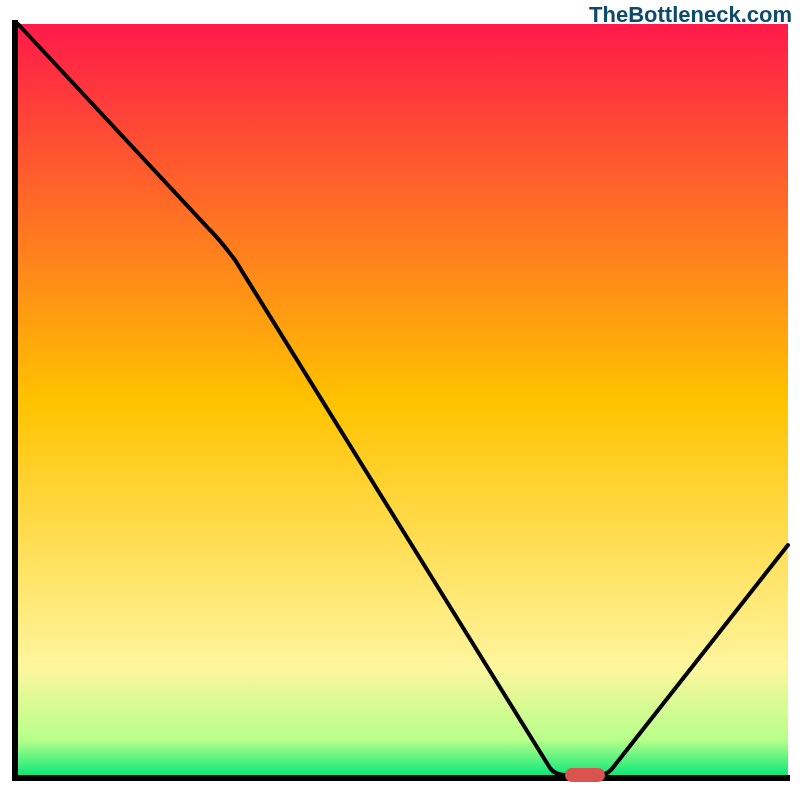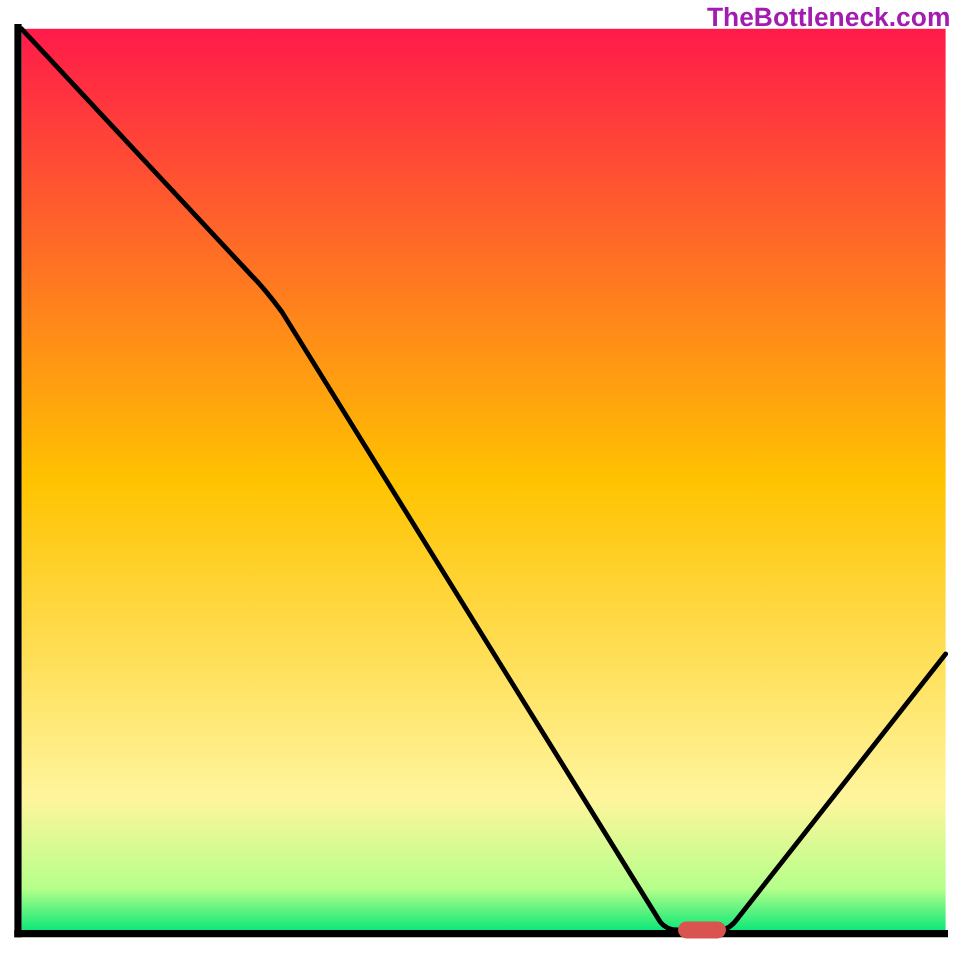--- a/index.html
+++ b/index.html
@@ -9,21 +9,21 @@
     height: 800px;
     position: relative;
     font-family: Arial, sans-serif;
   }
   .watermark {
     position: absolute;
     top: 2px;
     right: 8px;
     font-size: 22px;
     font-weight: bold;
-    color: #a21caf;
+    color: #0c4a6e;
     z-index: 10;
   }
   .chart-container {
     position: absolute;
     left: 0;
     top: 0;
     width: 800px;
     height: 800px;
   }
   svg {

